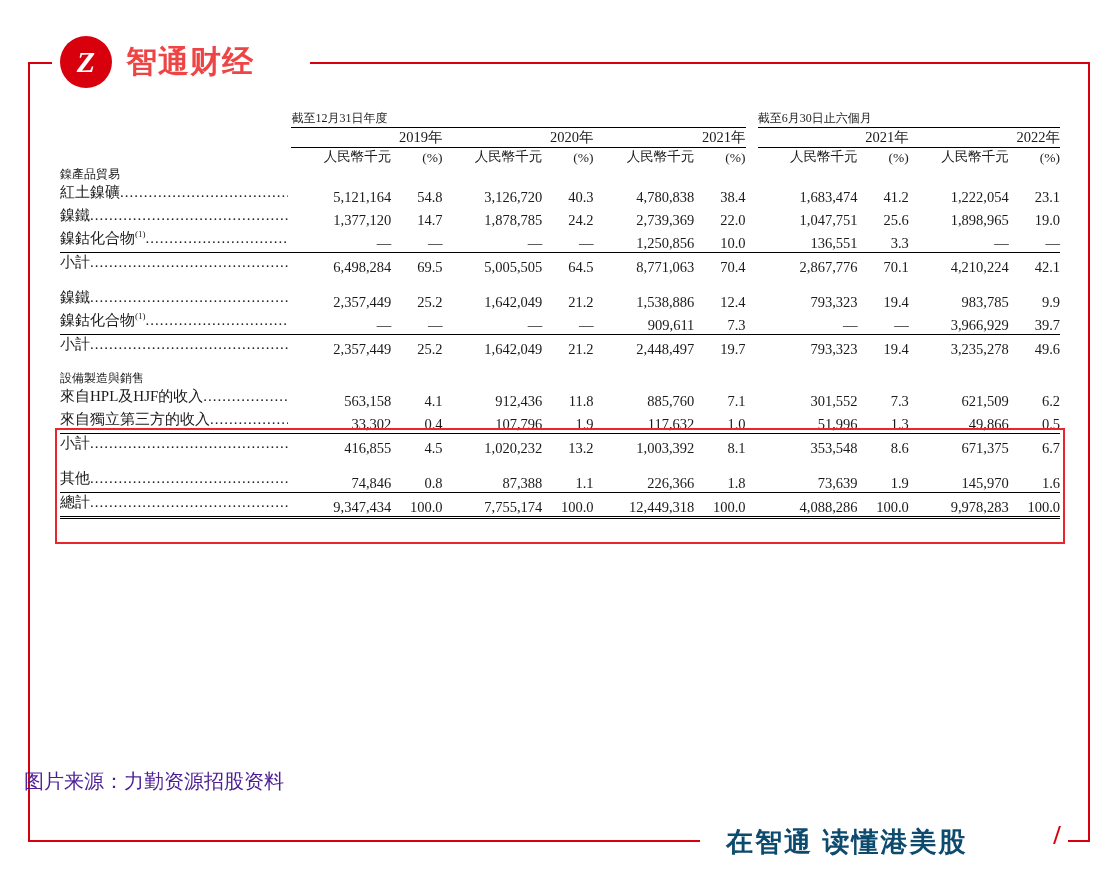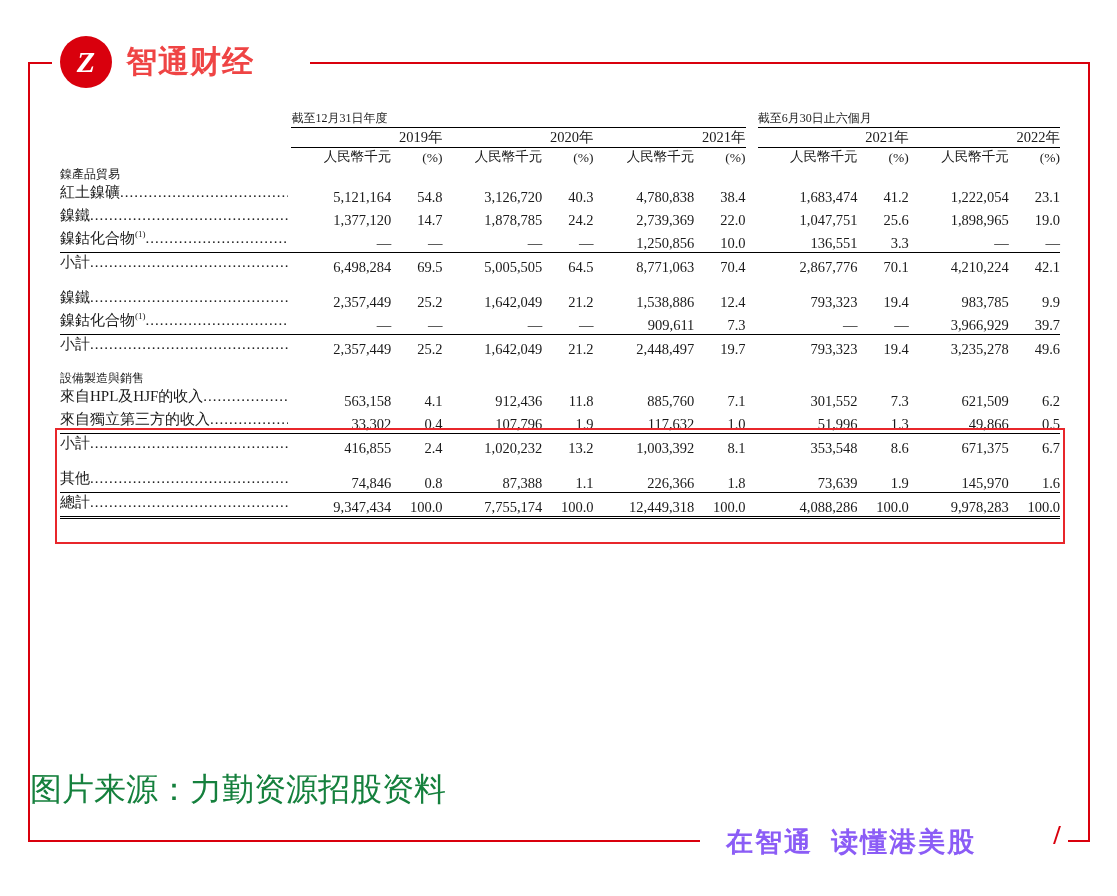--- a/index.html
+++ b/index.html
@@ -172,36 +172,36 @@
     width: 1010px;
     height: 116px;
     border: 2.5px solid #e8262b;
     box-sizing: border-box;
     pointer-events: none;
   }
 
   
   .caption {
     position: absolute;
-    left: 30px;
+    left: 24px;
     top: 768px;
-    font-size: 32px;
+    font-size: 20px;
     font-family: "Liberation Serif", serif;
-    color: #15803d;
+    color: #4c1d95;
   }
 
   
   .footer-slogan {
     position: absolute;
     left: 726px;
     top: 824px;
-    font-family: Liberation Mono, monospace;
+    font-family: Liberation Sans, sans-serif;
     font-size: 27px;
     font-weight: bold;
-    color: #8b5cf6;
+    color: #0c4a6e;
     letter-spacing: 2px;
   }
   .footer-tick {
     position: absolute;
     left: 1056px;
     top: 826px;
     width: 2px;
     height: 18px;
     background: #d9000d;
     transform: skewX(-18deg);
@@ -399,21 +399,21 @@
           <td class="num pct">1.0</td>
           <td class="gap"></td>
           <td class="num amt">51,996</td>
           <td class="num pct">1.3</td>
           <td class="num amt">49,866</td>
           <td class="num pct">0.5</td>
         </tr>
         <tr class="subtotal">
           <td class="lbl"><span class="leader"><span class="txt">小計</span><span class="dots">............................................................</span></span></td>
           <td class="num amt">416,855</td>
-          <td class="num pct">2.4</td>
+          <td class="num pct">4.5</td>
           <td class="num amt">1,020,232</td>
           <td class="num pct">13.2</td>
           <td class="num amt">1,003,392</td>
           <td class="num pct">8.1</td>
           <td class="gap"></td>
           <td class="num amt">353,548</td>
           <td class="num pct">8.6</td>
           <td class="num amt">671,375</td>
           <td class="num pct">6.7</td>
         </tr>

